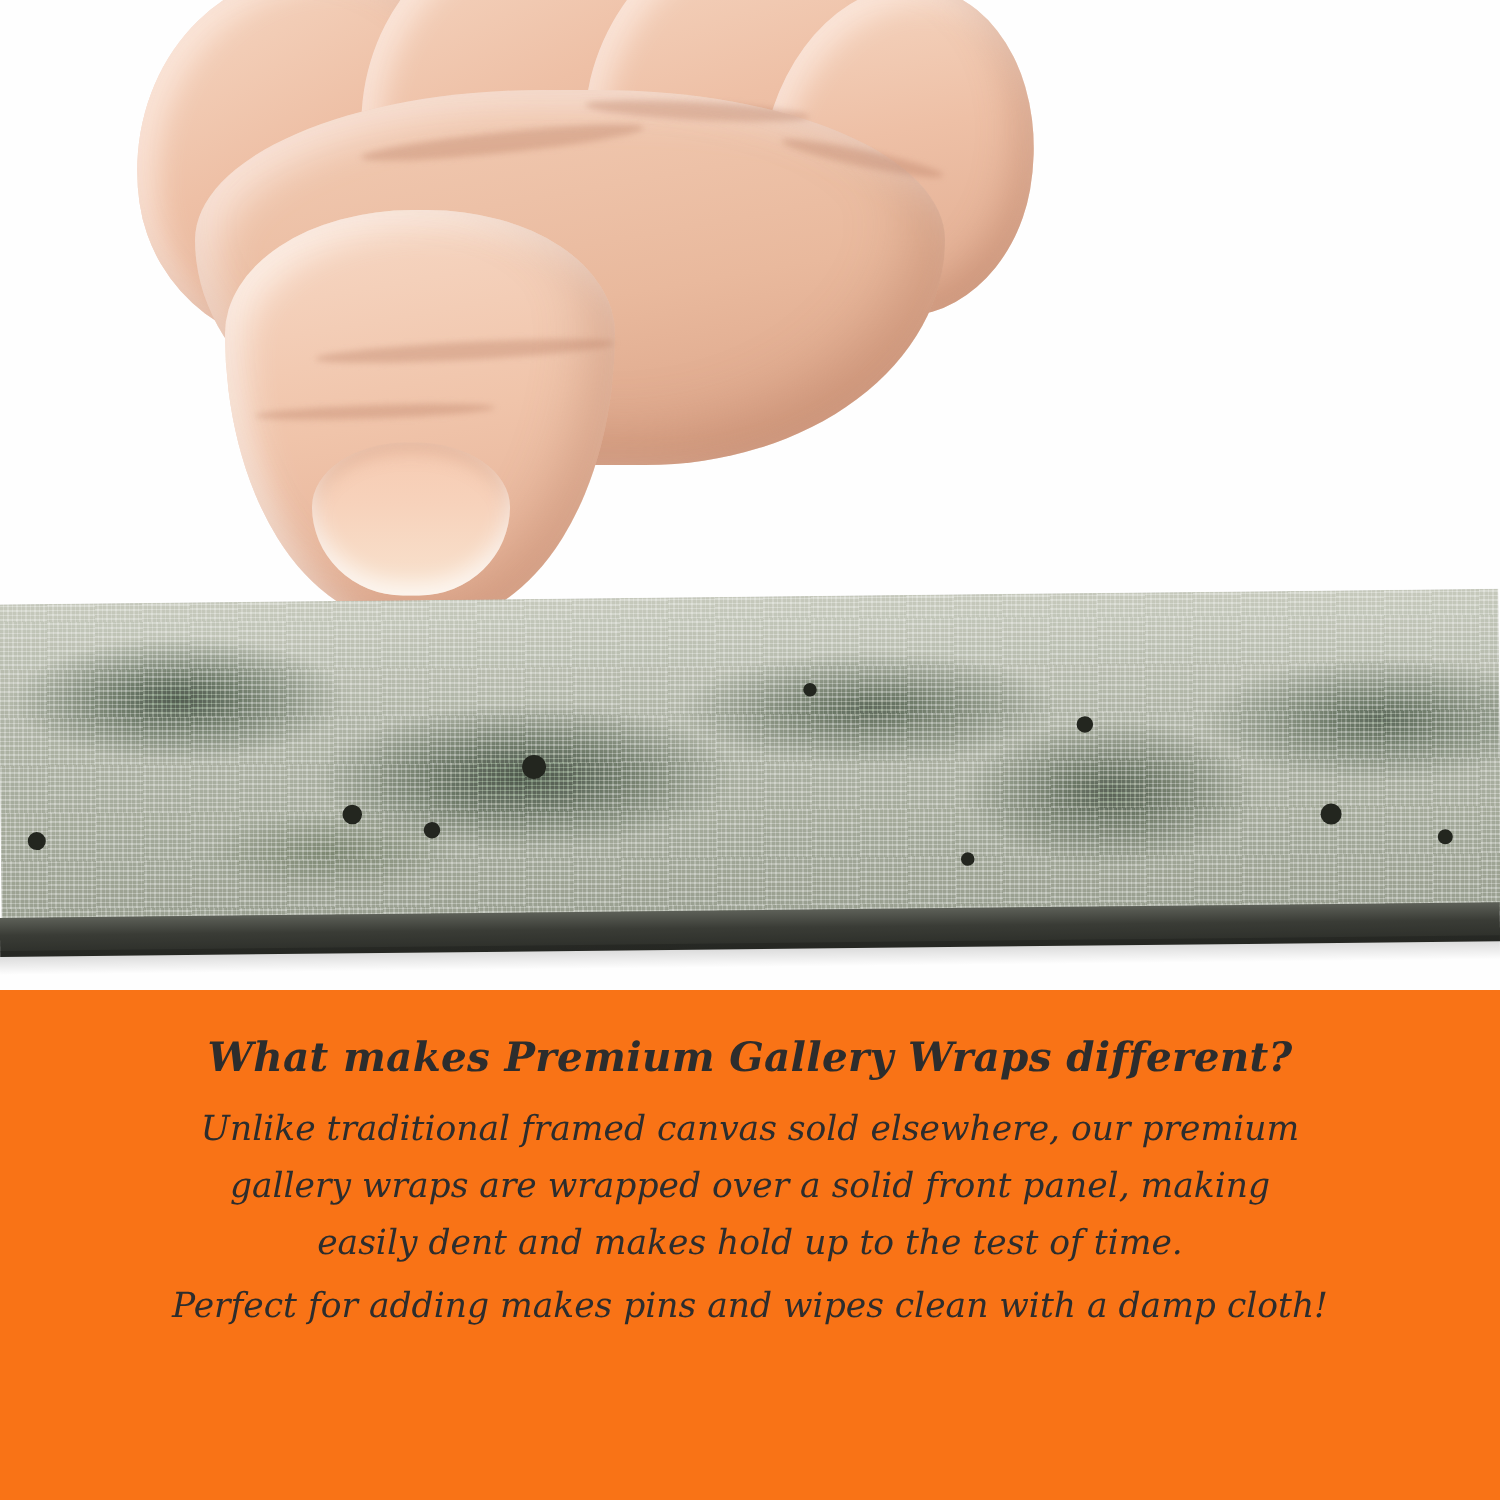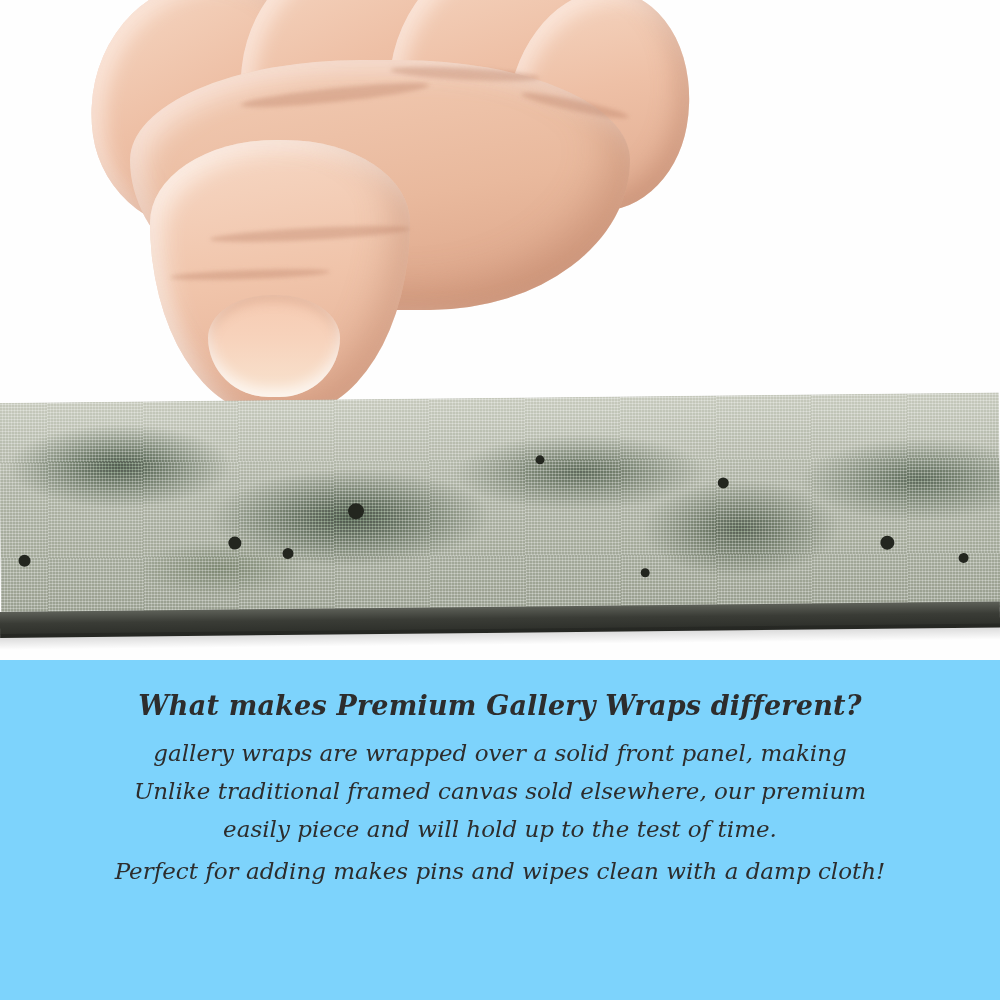--- a/index.html
+++ b/index.html
@@ -7,21 +7,21 @@
     padding: 0;
     background: #ffffff;
   }
   body {
     font-family: "DejaVu Sans", sans-serif;
   }
   .page {
     position: relative;
     width: 1000px;
     height: 1000px;
-    background: #7dd3fc;
+    background: #f97316;
     overflow: hidden;
   }
 
   
   .photo {
     position: absolute;
     left: 0;
     top: 0;
     width: 1000px;
     height: 660px;
@@ -215,20 +215,20 @@
       <div class="speck" style="left:536px; top:58px;  width:9px;  height:9px;"></div>
       <div class="speck" style="left:640px; top:172px; width:9px;  height:9px;"></div>
     </div>
     <div class="canvas-bottom"></div>
     <div class="canvas-shadow"></div>
   </div>
 
   <div class="caption">
     <div class="caption-heading">What makes Premium Gallery Wraps different?</div>
     <div class="caption-body">
+      <span class="line">Unlike traditional framed canvas sold elsewhere, our premium</span>
       <span class="line">gallery wraps are wrapped over a solid front panel, making</span>
-      <span class="line">Unlike traditional framed canvas sold elsewhere, our premium</span>
-      <span class="line">easily piece and will hold up to the test of time.</span>
+      <span class="line">easily dent and makes hold up to the test of time.</span>
     </div>
     <div class="caption-last">Perfect for adding makes pins and wipes clean with a damp cloth!</div>
   </div>
 
 </div>
 
 </body></html>

